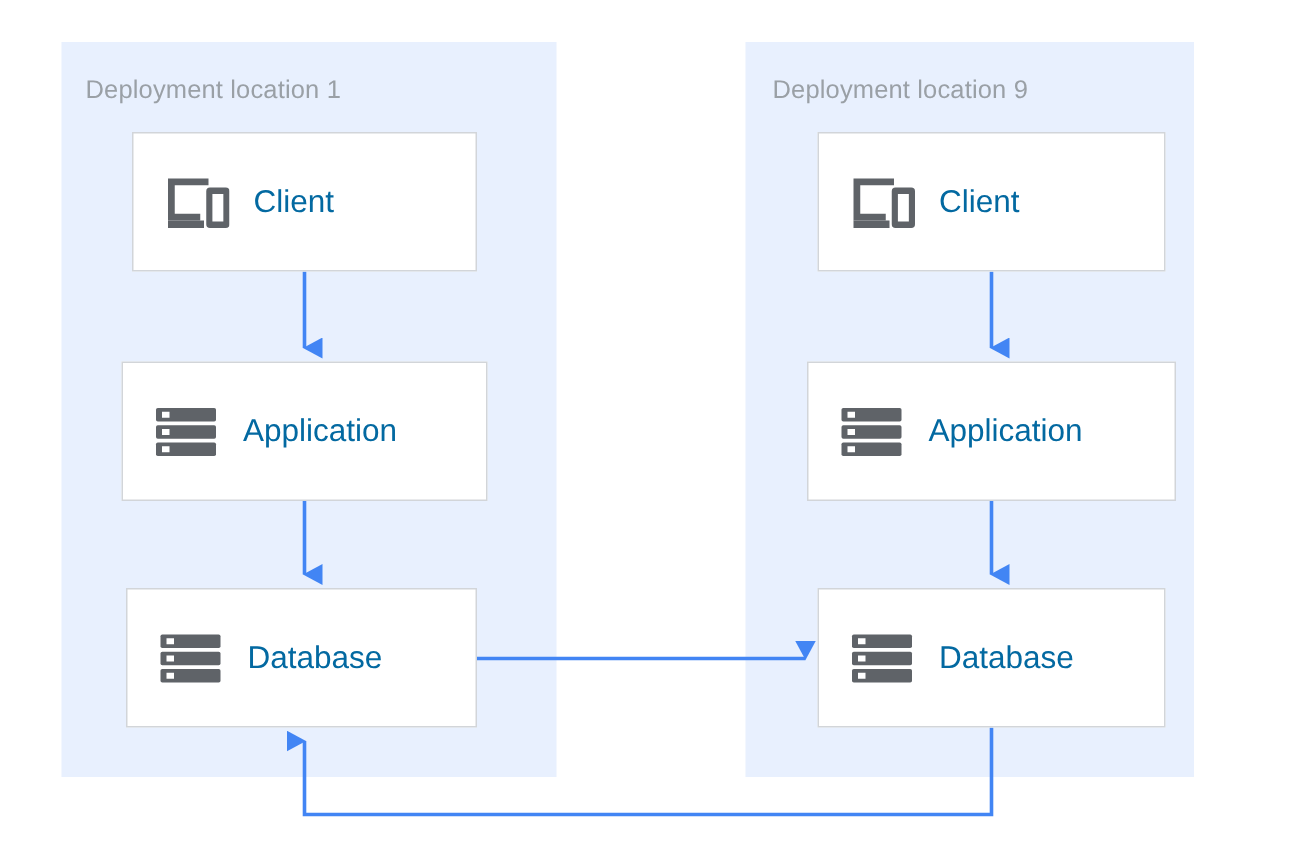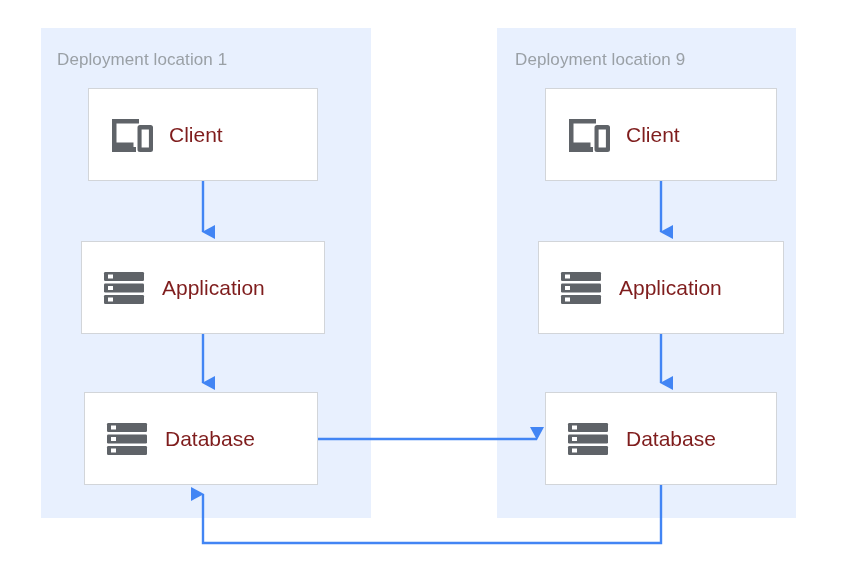--- a/index.html
+++ b/index.html
@@ -33,21 +33,21 @@
     position: absolute;
     background: #ffffff;
     border: 1px solid #d2d5d9;
     box-sizing: border-box;
     display: flex;
     align-items: center;
     gap: 16px;
     padding-left: 20px;
   }
   .node-label {
-    color: #7f1d1d;
+    color: #0369a1;
     font-size: 21px;
     line-height: 24px;
     white-space: nowrap;
   }
   .node-icon {
     flex: 0 0 auto;
     display: block;
     width: 44px;
     height: 44px;
   }

